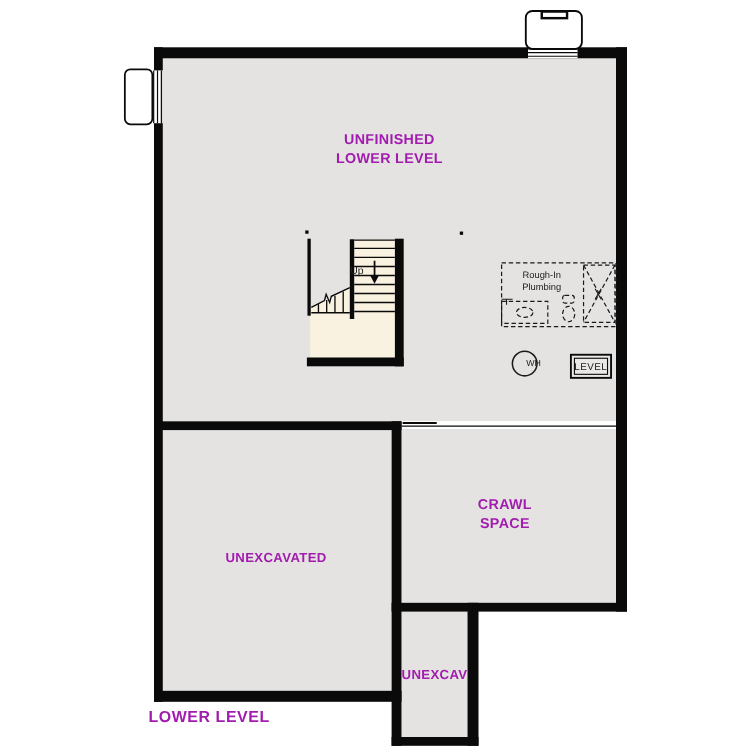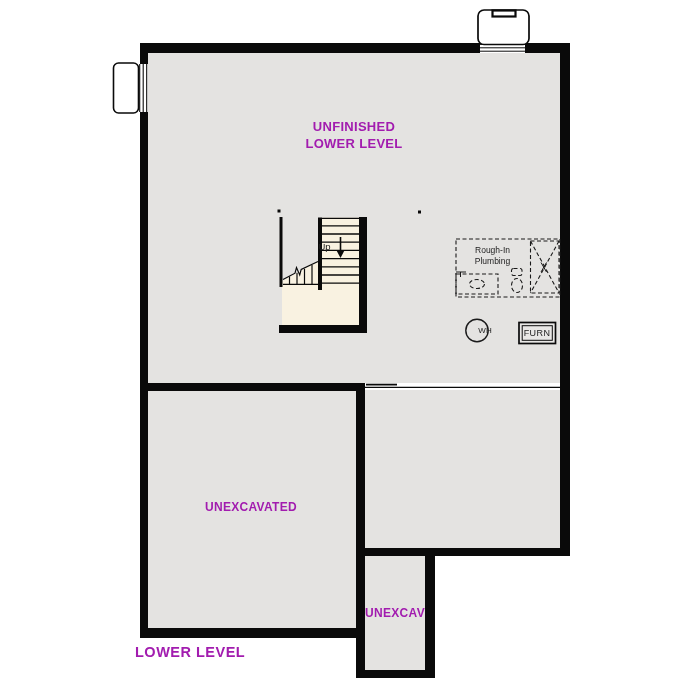--- a/index.html
+++ b/index.html
@@ -136,22 +136,24 @@
   <div class="lbl room-title" style="left:274px;top:118px;width:160px;">UNFINISHED
 LOWER LEVEL</div>
 
   <div class="lbl up-lbl" style="left:302px;top:200px;width:45px;margin-top:41px;">Up</div>
 
   <div class="lbl tiny" style="left:462px;top:245px;width:61px;">Rough-In
 Plumbing</div>
 
   <div class="lbl wh-lbl" style="left:465px;top:326px;width:40px;">WH</div>
 
-  <div class="lbl furn-lbl" style="left:519px;top:328px;width:36px;">FURN</div>
+  <div class="lbl furn-lbl" style="left:519px;top:328px;width:36px;">LEVEL</div>
 
+  <div class="lbl room-title" style="left:379px;top:450px;width:160px;">CRAWL
+SPACE</div>
 
   <div class="lbl sub-title" style="left:171px;top:500px;width:160px;">UNEXCAVATED</div>
 
   <div class="lbl sub-title" style="left:364px;top:606px;width:62px;text-align:center;">UNEXCAV</div>
 
   <div class="lbl plan-name" style="left:135px;top:644px;width:200px;">LOWER LEVEL</div>
 
 </div>
 
 </body></html>

